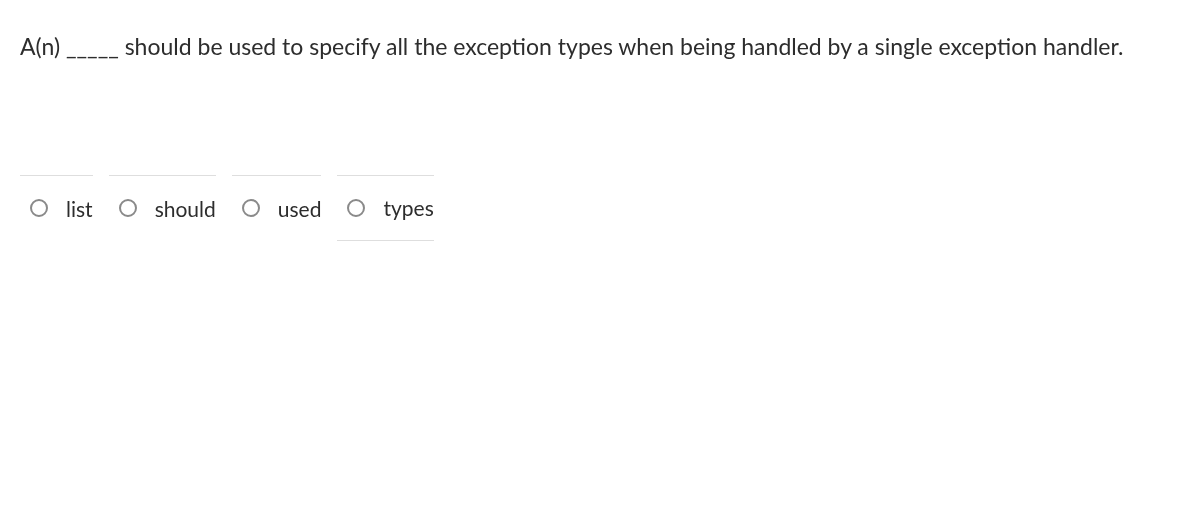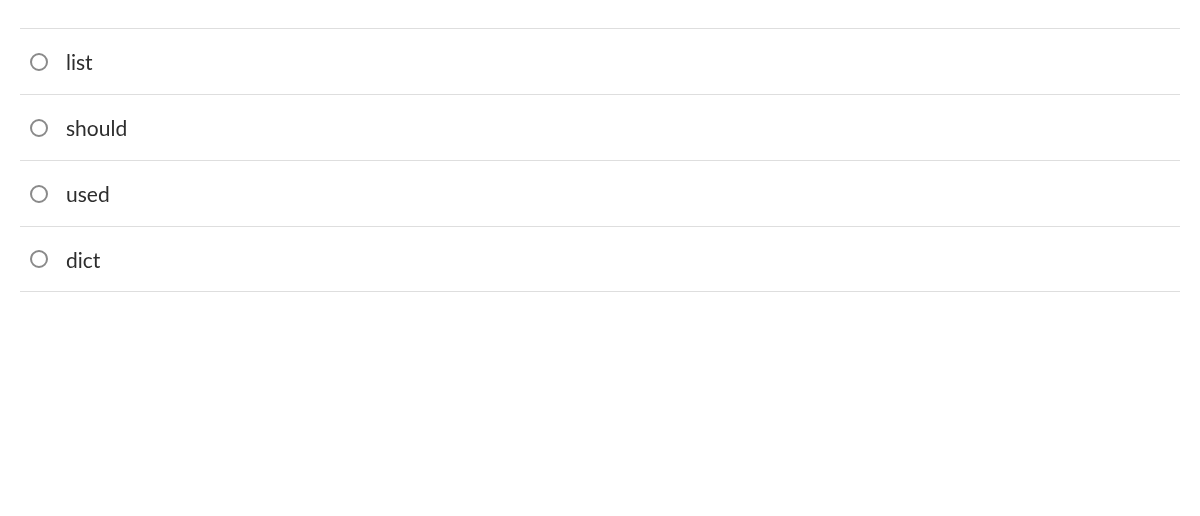--- a/index.html
+++ b/index.html
@@ -17,21 +17,22 @@
   }
   .question {
     font-size: 23px;
     line-height: 1.6;
     color: #2d2d2d;
     font-weight: 400;
     margin-bottom: 110px;
   }
   .options {
     display: flex;
-    flex-direction: column;
+    flex-direction: row;
+    gap: 16px;
   }
   .option {
     display: flex;
     align-items: center;
     height: 66px;
     border-top: 1px solid #dedede;
     cursor: pointer;
     padding-left: 10px;
   }
   .option:last-child {
@@ -47,32 +48,33 @@
   }
   .opt-label {
     font-size: 21px;
     color: #2d2d2d;
   }
 </style>
 </head>
 <body>
 
 <div class="wrap">
+  <div class="question">A(n) _____ should be used to specify all the exception types when being handled by a single exception handler.</div>
 
   <div class="options">
     <label class="option">
       <span class="radio"></span>
       <span class="opt-label">list</span>
     </label>
     <label class="option">
       <span class="radio"></span>
       <span class="opt-label">should</span>
     </label>
     <label class="option">
       <span class="radio"></span>
       <span class="opt-label">used</span>
     </label>
     <label class="option">
       <span class="radio"></span>
-      <span class="opt-label">dict</span>
+      <span class="opt-label">types</span>
     </label>
   </div>
 </div>
 
 </body></html>

